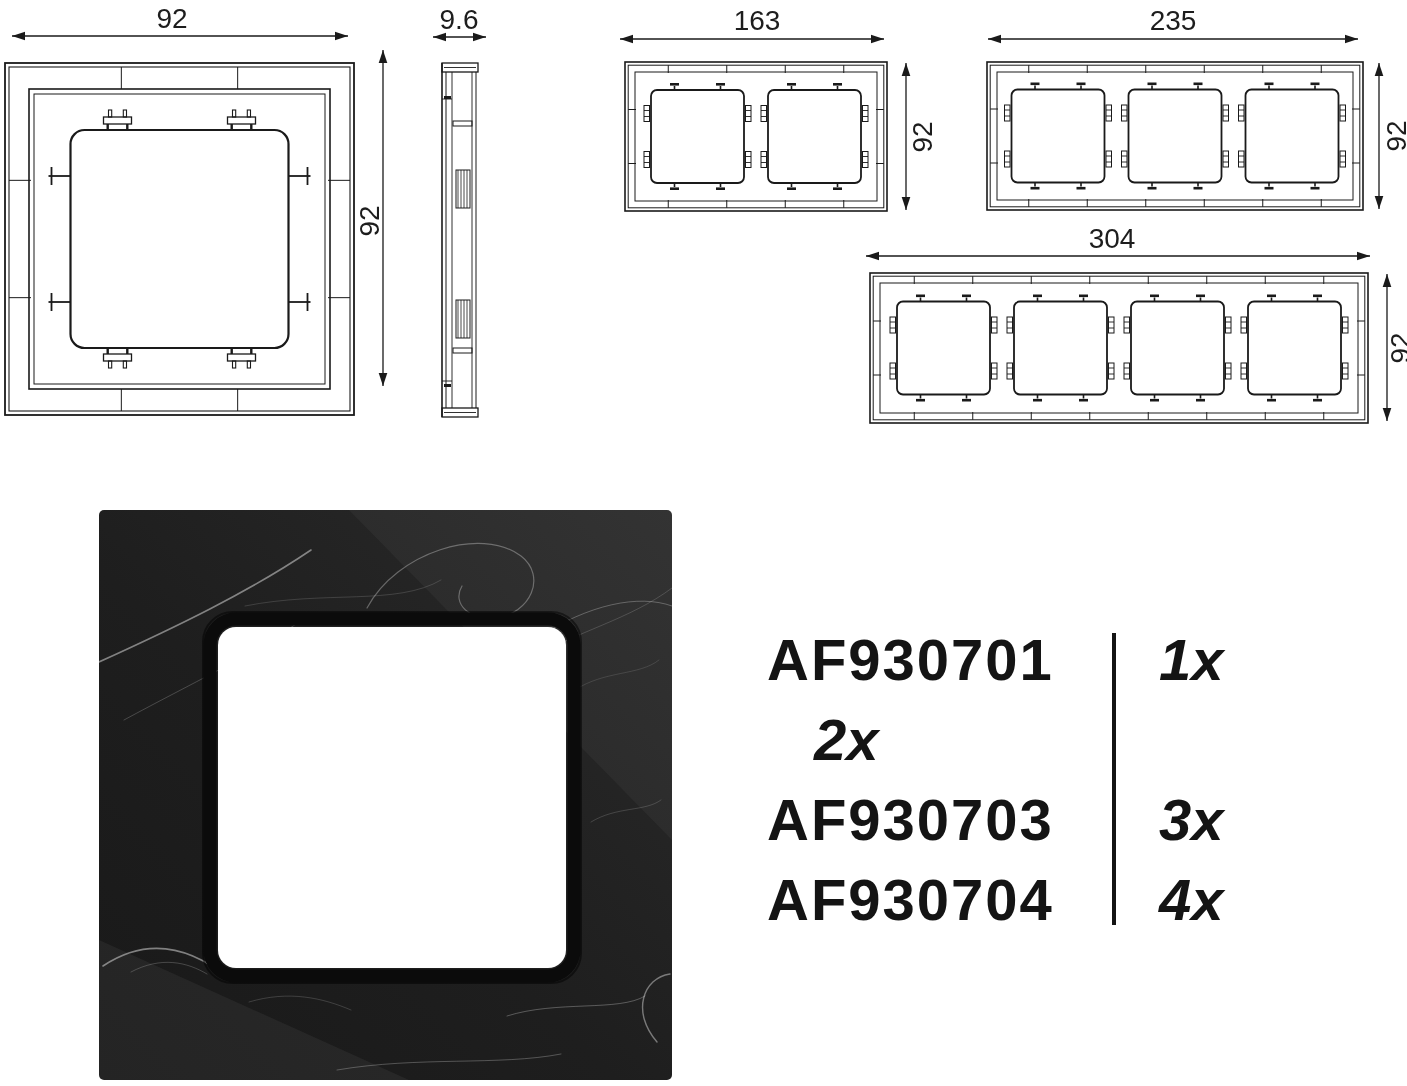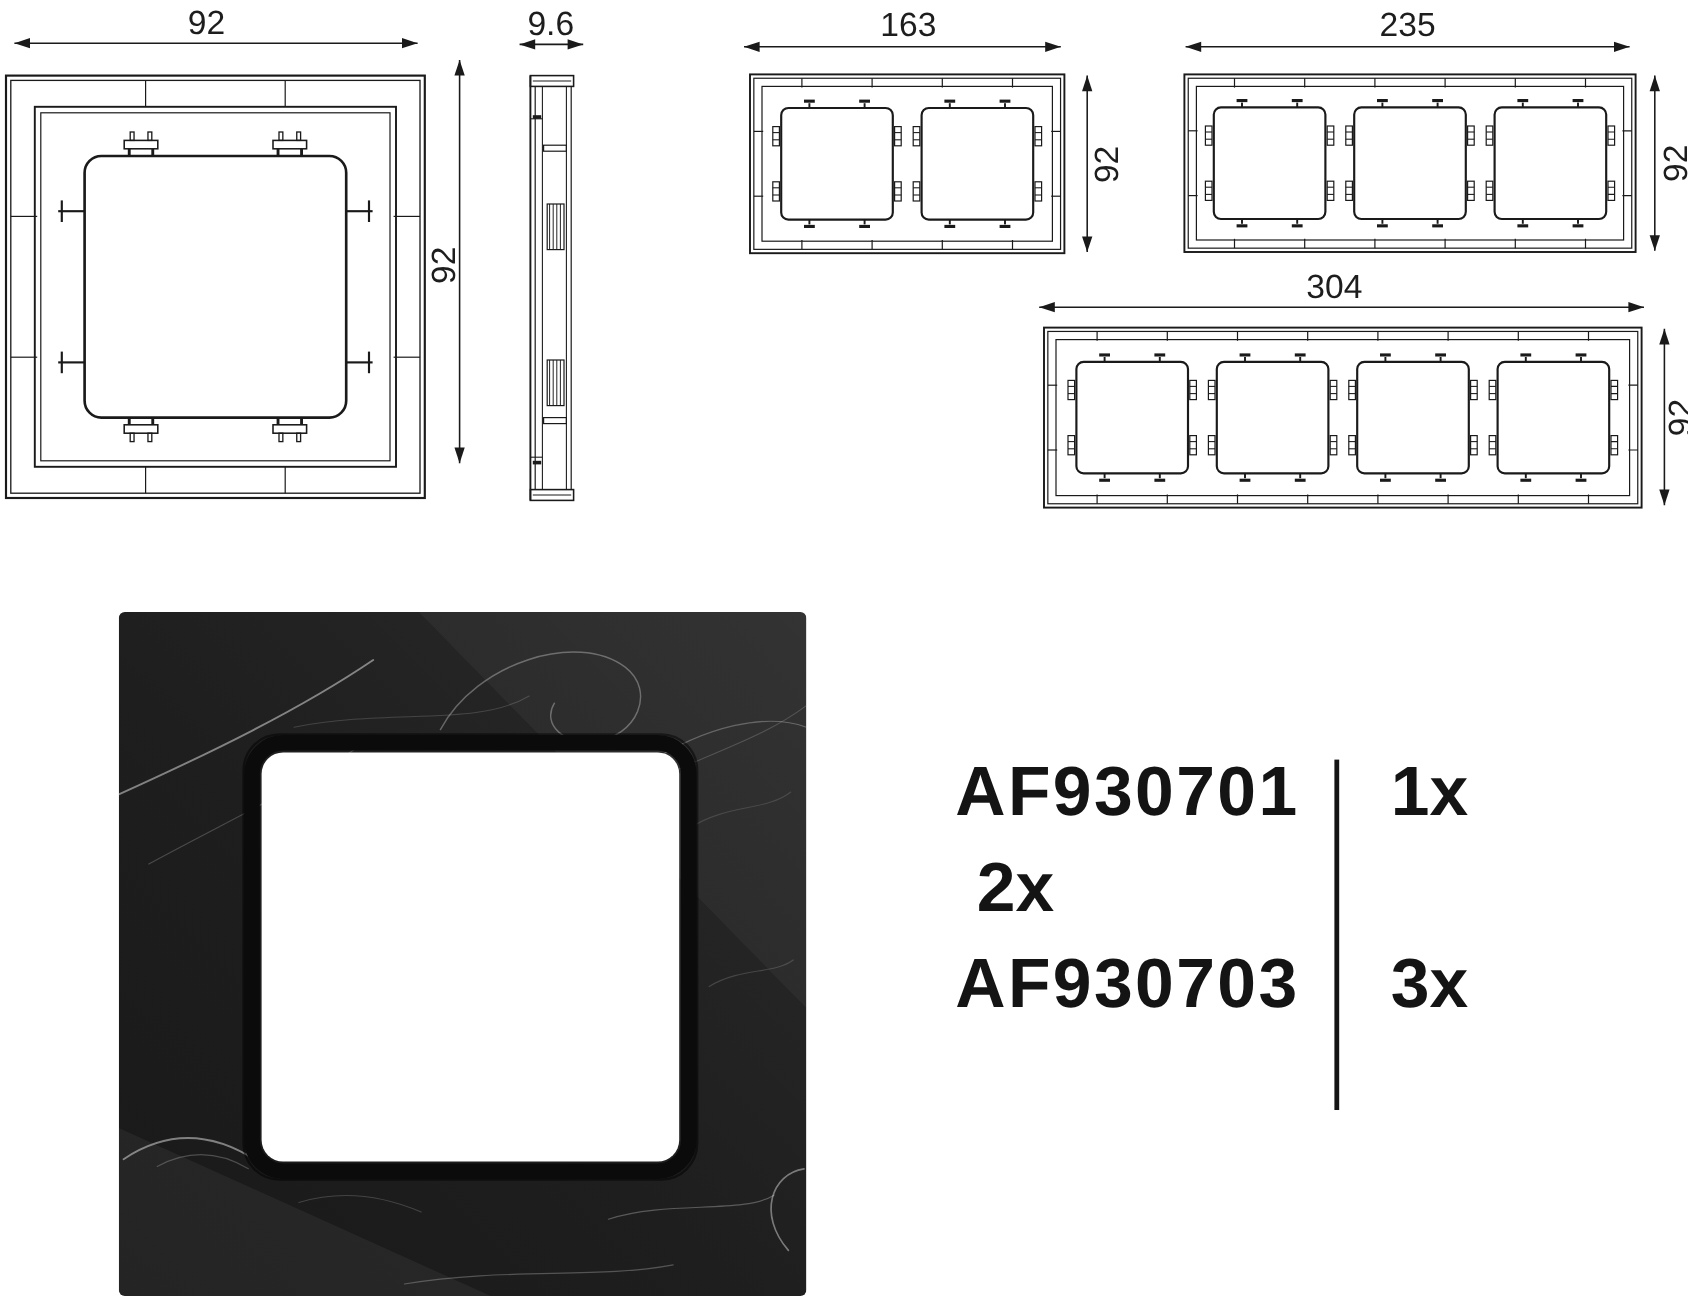--- a/index.html
+++ b/index.html
@@ -1,25 +1,25 @@
 <!DOCTYPE html>
 <html><head>
 <meta charset="utf-8">
 <style>
   * { margin:0; padding:0; box-sizing:border-box; }
   html,body { background:#ffffff; }
   body { font-family:"Liberation Sans", sans-serif; }
-  #canvas { position:relative; width:1407px; height:1086px; background:#ffffff; overflow:hidden;text-align:center; }
+  #canvas { position:relative; width:1407px; height:1086px; background:#ffffff; overflow:hidden; }
   #drawings-svg { position:absolute; left:0; top:0; }
   .dim { font-size:28px; fill:#1d1d1d; font-family:"Liberation Sans", sans-serif; }
   #photo { position:absolute; left:99px; top:510px; width:573px; height:570px; }
   #codes { position:absolute; left:767px; top:619px; width:560px; }
   .code-row { display:flex; height:80px; align-items:center; }
   .code { width:345px; font-size:58px; font-weight:bold; color:#141414; letter-spacing:2px; }
-  .qty { margin-left:47px; font-size:58px; font-weight:bold; color:#141414; }
+  .qty { margin-left:47px; font-size:58px; font-weight:bold; color:#141414;font-style:italic; }
   #divider { position:absolute; left:345px; top:14px; width:4px; height:292px; background:#141414; }
 </style>
 </head>
 <body>
 
 <div id="canvas">
 
   <svg id="drawings-svg" width="1407" height="450" viewBox="0 0 1407 450">
     <g id="g-one">
         <rect x="5" y="63" width="349" height="352" rx="0" fill="none" stroke="#1a1a1a" stroke-width="1.8"></rect>
@@ -425,15 +425,19 @@
       <span class="code">AF930701</span>
       <span class="qty">1x</span>
     </div>
     <div class="code-row">
       <span class="qty">2x</span>
     </div>
     <div class="code-row">
       <span class="code">AF930703</span>
       <span class="qty">3x</span>
     </div>
+    <div class="code-row">
+      <span class="code">AF930704</span>
+      <span class="qty">4x</span>
+    </div>
   </div>
 
 </div>
 
 </body></html>

